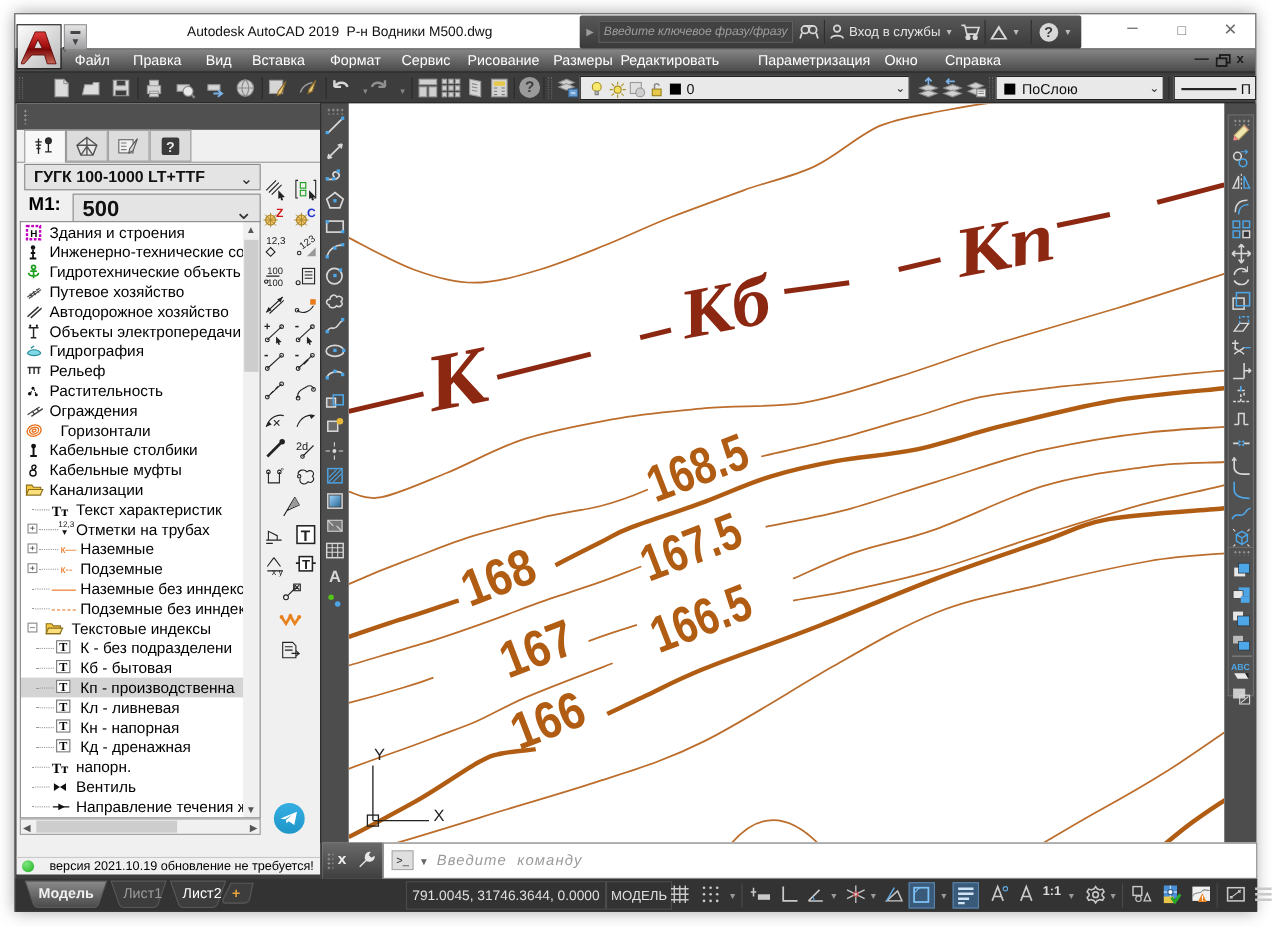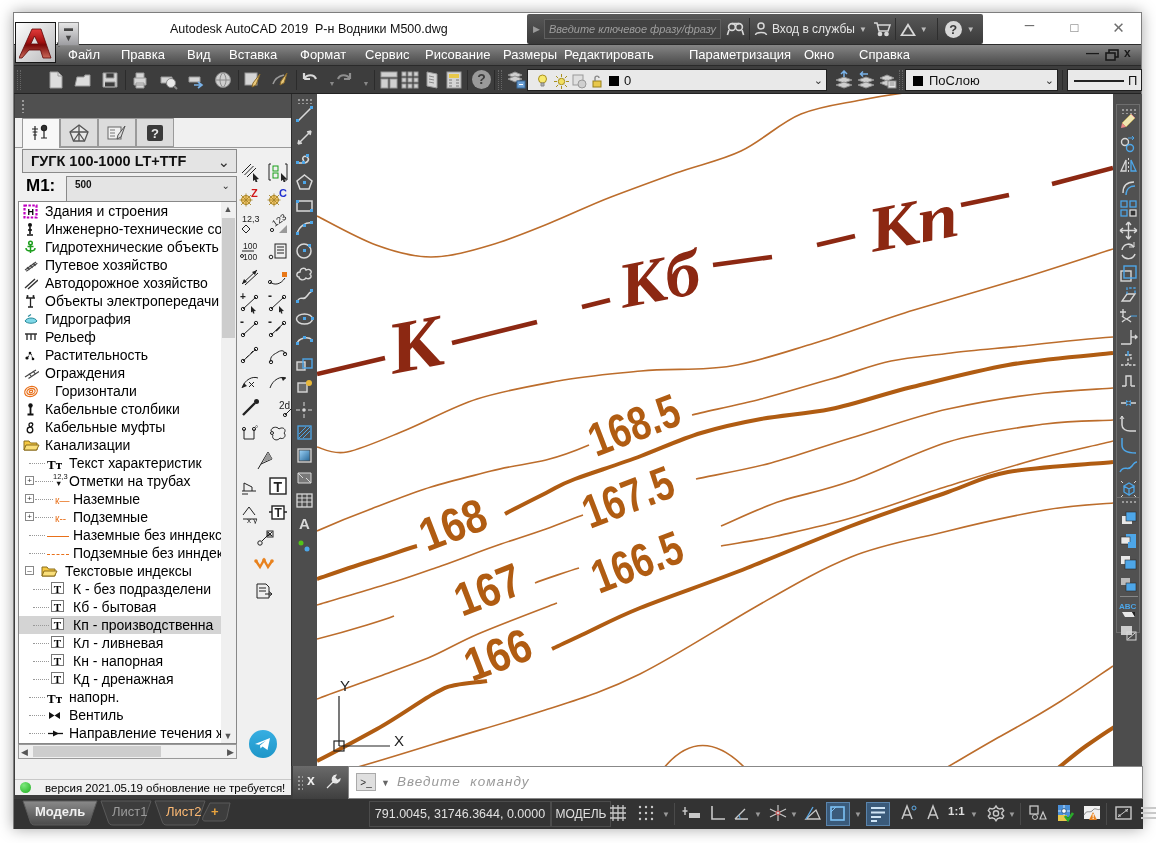--- a/index.html
+++ b/index.html
@@ -310,21 +310,21 @@
           <rect x="3" y="2" width="16" height="16" rx="2" fill="#3a3a3a"></rect>
           <text x="7" y="15" font-size="13" font-weight="bold" fill="#e8e8e8">?</text>
         </svg>
       </div>
 <div style="position:absolute;left:0;top:53px;width:276px;height:1px;background:#9a9a9a"></div>
 <div class="pcombo" style="left:7px;top:55px;width:215px;height:24px;font-size:14.5px">
         <span style="position:absolute;left:8px;top:3px">ГУГК 100-1000 LT+TTF</span>
         <span style="position:absolute;right:6px;top:4px;font-weight:normal;color:#333">⌄</span>
       </div>
 <div style="position:absolute;left:11px;top:82px;font-weight:bold;font-size:17px;color:#000">М1:</div>
-<div class="pcombo" style="left:51px;top:82px;width:171px;height:26px;font-size:10px">
+<div class="pcombo" style="left:51px;top:82px;width:171px;height:26px;font-size:20px">
         <span style="position:absolute;left:8px;top:2px">500</span>
         <span style="position:absolute;right:6px;top:3px;font-weight:normal;color:#333">⌄</span>
       </div>
 <div id="tree">
 <div class="tr">
 <svg width="15" height="15" viewBox="0 0 15 15" style="position:absolute;left:4px;top:2px">
             <rect x="1.5" y="1.5" width="12" height="12" fill="none" stroke="#c000c0" stroke-width="2.2" stroke-dasharray="2.5 1.4"></rect>
             <text x="4.6" y="11" font-size="9" font-weight="bold" fill="#000">H</text>
           </svg>
 <span class="lbl" style="left:26px">Здания и строения</span>
@@ -523,21 +523,21 @@
         <span class="sbtn" style="left:0;bottom:2px;width:14px">▼</span>
         <div style="position:absolute;left:1px;top:16px;width:13px;height:120px;background:#cdcdcd"></div>
       </div>
 <div id="hsb">
         <span class="sbtn" style="left:2px;top:2px">◀</span>
         <span class="sbtn" style="right:2px;top:2px">▶</span>
         <div style="position:absolute;left:14px;top:1px;width:128px;height:11px;background:#cdcdcd"></div>
       </div>
 <div style="position:absolute;left:0;top:685px;width:276px;height:16px;border-top:1px solid #c8c8c8;font-size:12.5px;color:#000">
 <span style="position:absolute;left:5px;top:2px;width:11px;height:11px;border-radius:50%;background:radial-gradient(circle at 35% 30%,#7de87d,#1eae1e)"></span>
-<span style="position:absolute;left:30px;top:2px;font-size:11.5px">версия 2021.05.19 обновление не требуется!</span>
+<span style="position:absolute;left:30px;top:2px;font-size:11.5px">версия 2021.10.19 обновление не требуется!</span>
 </div>
 <div style="position:absolute;left:234px;top:636px;width:28px;height:28px;border-radius:50%;background:linear-gradient(#37aee2,#1e96c8);z-index:5">
         <svg width="28" height="28" viewBox="0 0 28 28" style="position:absolute">
           <path d="M6 14 L21 8 L18.5 20 L13.5 16.5 L11.5 18.5 L11 15.5 L17 10.5 L10 14.8 Z" fill="#fff"></path>
         </svg>
       </div>
 <div class="gico" style="left:224px;top:67px"><svg width="22" height="22" viewBox="0 0 22 22">
           <path d="M3 12 L12 3 M5.5 14 L14.5 5 M8 16 L17 7" stroke="#222" fill="none"></path>
           <path d="M14 12 L20 18 L17.5 18.5 L18.5 21 L16.5 21 L16 18.8 L14 20 Z" fill="#222"></path>
         </svg></div>
@@ -630,21 +630,21 @@
           <path d="M10 16 L15 11 M15 16 L10 11" stroke="#222"></path>
         </svg></div>
 <div class="gico" style="left:252px;top:277px"><svg width="22" height="22" viewBox="0 0 22 22">
           <path d="M3 17 C6 8 14 5 19 7" stroke="#222" fill="none"></path>
           <path d="M19 7 L14 6 L16 10 Z" fill="#222"></path>
         </svg></div>
 <div class="gico" style="left:224px;top:303px"><svg width="22" height="22" viewBox="0 0 22 22">
           <path d="M4 18 L16 6" stroke="#222" stroke-width="2.4"></path>
           <circle cx="17.5" cy="4.5" r="2.5" fill="#222"></circle>
         </svg></div>
-<div class="gico" style="left:262px;top:303px"><svg width="22" height="22" viewBox="0 0 22 22">
+<div class="gico" style="left:252px;top:303px"><svg width="22" height="22" viewBox="0 0 22 22">
           <text x="2" y="12" font-size="10" fill="#222">2d</text>
           <path d="M8 18 L18 8" stroke="#222"></path>
           <circle cx="8" cy="18" r="1.6" fill="none" stroke="#222"></circle>
         </svg></div>
 <div class="gico" style="left:224px;top:329px"><svg width="22" height="22" viewBox="0 0 22 22">
           <path d="M5 6 L5 16 L15 16 L15 6" stroke="#222" fill="none"></path>
           <circle cx="5" cy="6" r="1.6" fill="none" stroke="#222"></circle>
           <circle cx="15" cy="6" r="1.6" fill="none" stroke="#222"></circle>
           <text x="16" y="8" font-size="8" fill="#222">°</text>
         </svg></div>
@@ -965,21 +965,21 @@
             </linearGradient>
           </defs>
           <path d="M9 2 L83 2 L76 22 C75 25 74 26 71 26 L21 26 C18 26 17 25 16 22 Z" fill="url(#tg)" stroke="#5a5a5a" stroke-width="1"></path>
           <path d="M87 2 L137 2 L130 22 C129 25 128 26 125 26 L99 26 C96 26 95 25 94 22 Z" fill="#3d3d3d" stroke="#5a5a5a" stroke-width="1"></path>
           <path d="M141 2 L191 2 L184 22 C183 25 182 26 179 26 L153 26 C150 26 149 25 148 22 Z" fill="#3d3d3d" stroke="#5a5a5a" stroke-width="1"></path>
           <path d="M196 4 L216 4 L213 18 C212 21 211 22 208 22 L191 22 C189 22 188 21 189 18 Z" fill="#3d3d3d" stroke="#5a5a5a"></path>
           <text x="197" y="17" font-size="13" font-weight="bold" fill="#e8a33d">+</text>
         </svg>
 <span style="position:absolute;left:21px;top:5px;color:#f0f0f0;font-weight:bold;font-size:13px">Модель</span>
 <span style="position:absolute;left:98px;top:5px;color:#9c9c9c;font-size:13px">Лист1</span>
-<span style="position:absolute;left:152px;top:5px;color:#fdba74;font-size:13px">Лист2</span>
+<span style="position:absolute;left:152px;top:5px;color:#ffffff;font-size:13px">Лист2</span>
 <div style="position:absolute;left:355px;top:2px;width:182px;height:26px;border:1px solid #4c4c4c;color:#e0e0e0;font-size:12.5px;text-align:center;line-height:25px">791.0045, 31746.3644, 0.0000</div>
 <div style="position:absolute;left:537px;top:2px;width:60px;height:26px;border:1px solid #4c4c4c;color:#e0e0e0;font-size:12px;text-align:center;line-height:25px">МОДЕЛЬ</div>
 <div class="sico" style="left:592px;width:24px"><svg width="22" height="22" viewBox="0 0 22 22">
             <path d="M3 6 L19 6 M3 11 L19 11 M3 16 L19 16 M6 3 L6 19 M11 3 L11 19 M16 3 L16 19" stroke="#c9c9c9" stroke-width="1.3"></path>
           </svg></div>
 <div class="sico" style="left:620px;width:24px"><svg width="22" height="22" viewBox="0 0 22 22">
             <g fill="#c9c9c9">
               <circle cx="5" cy="5" r="1.2"></circle>
               <circle cx="11" cy="5" r="1.2"></circle>
               <circle cx="17" cy="5" r="1.2"></circle>

